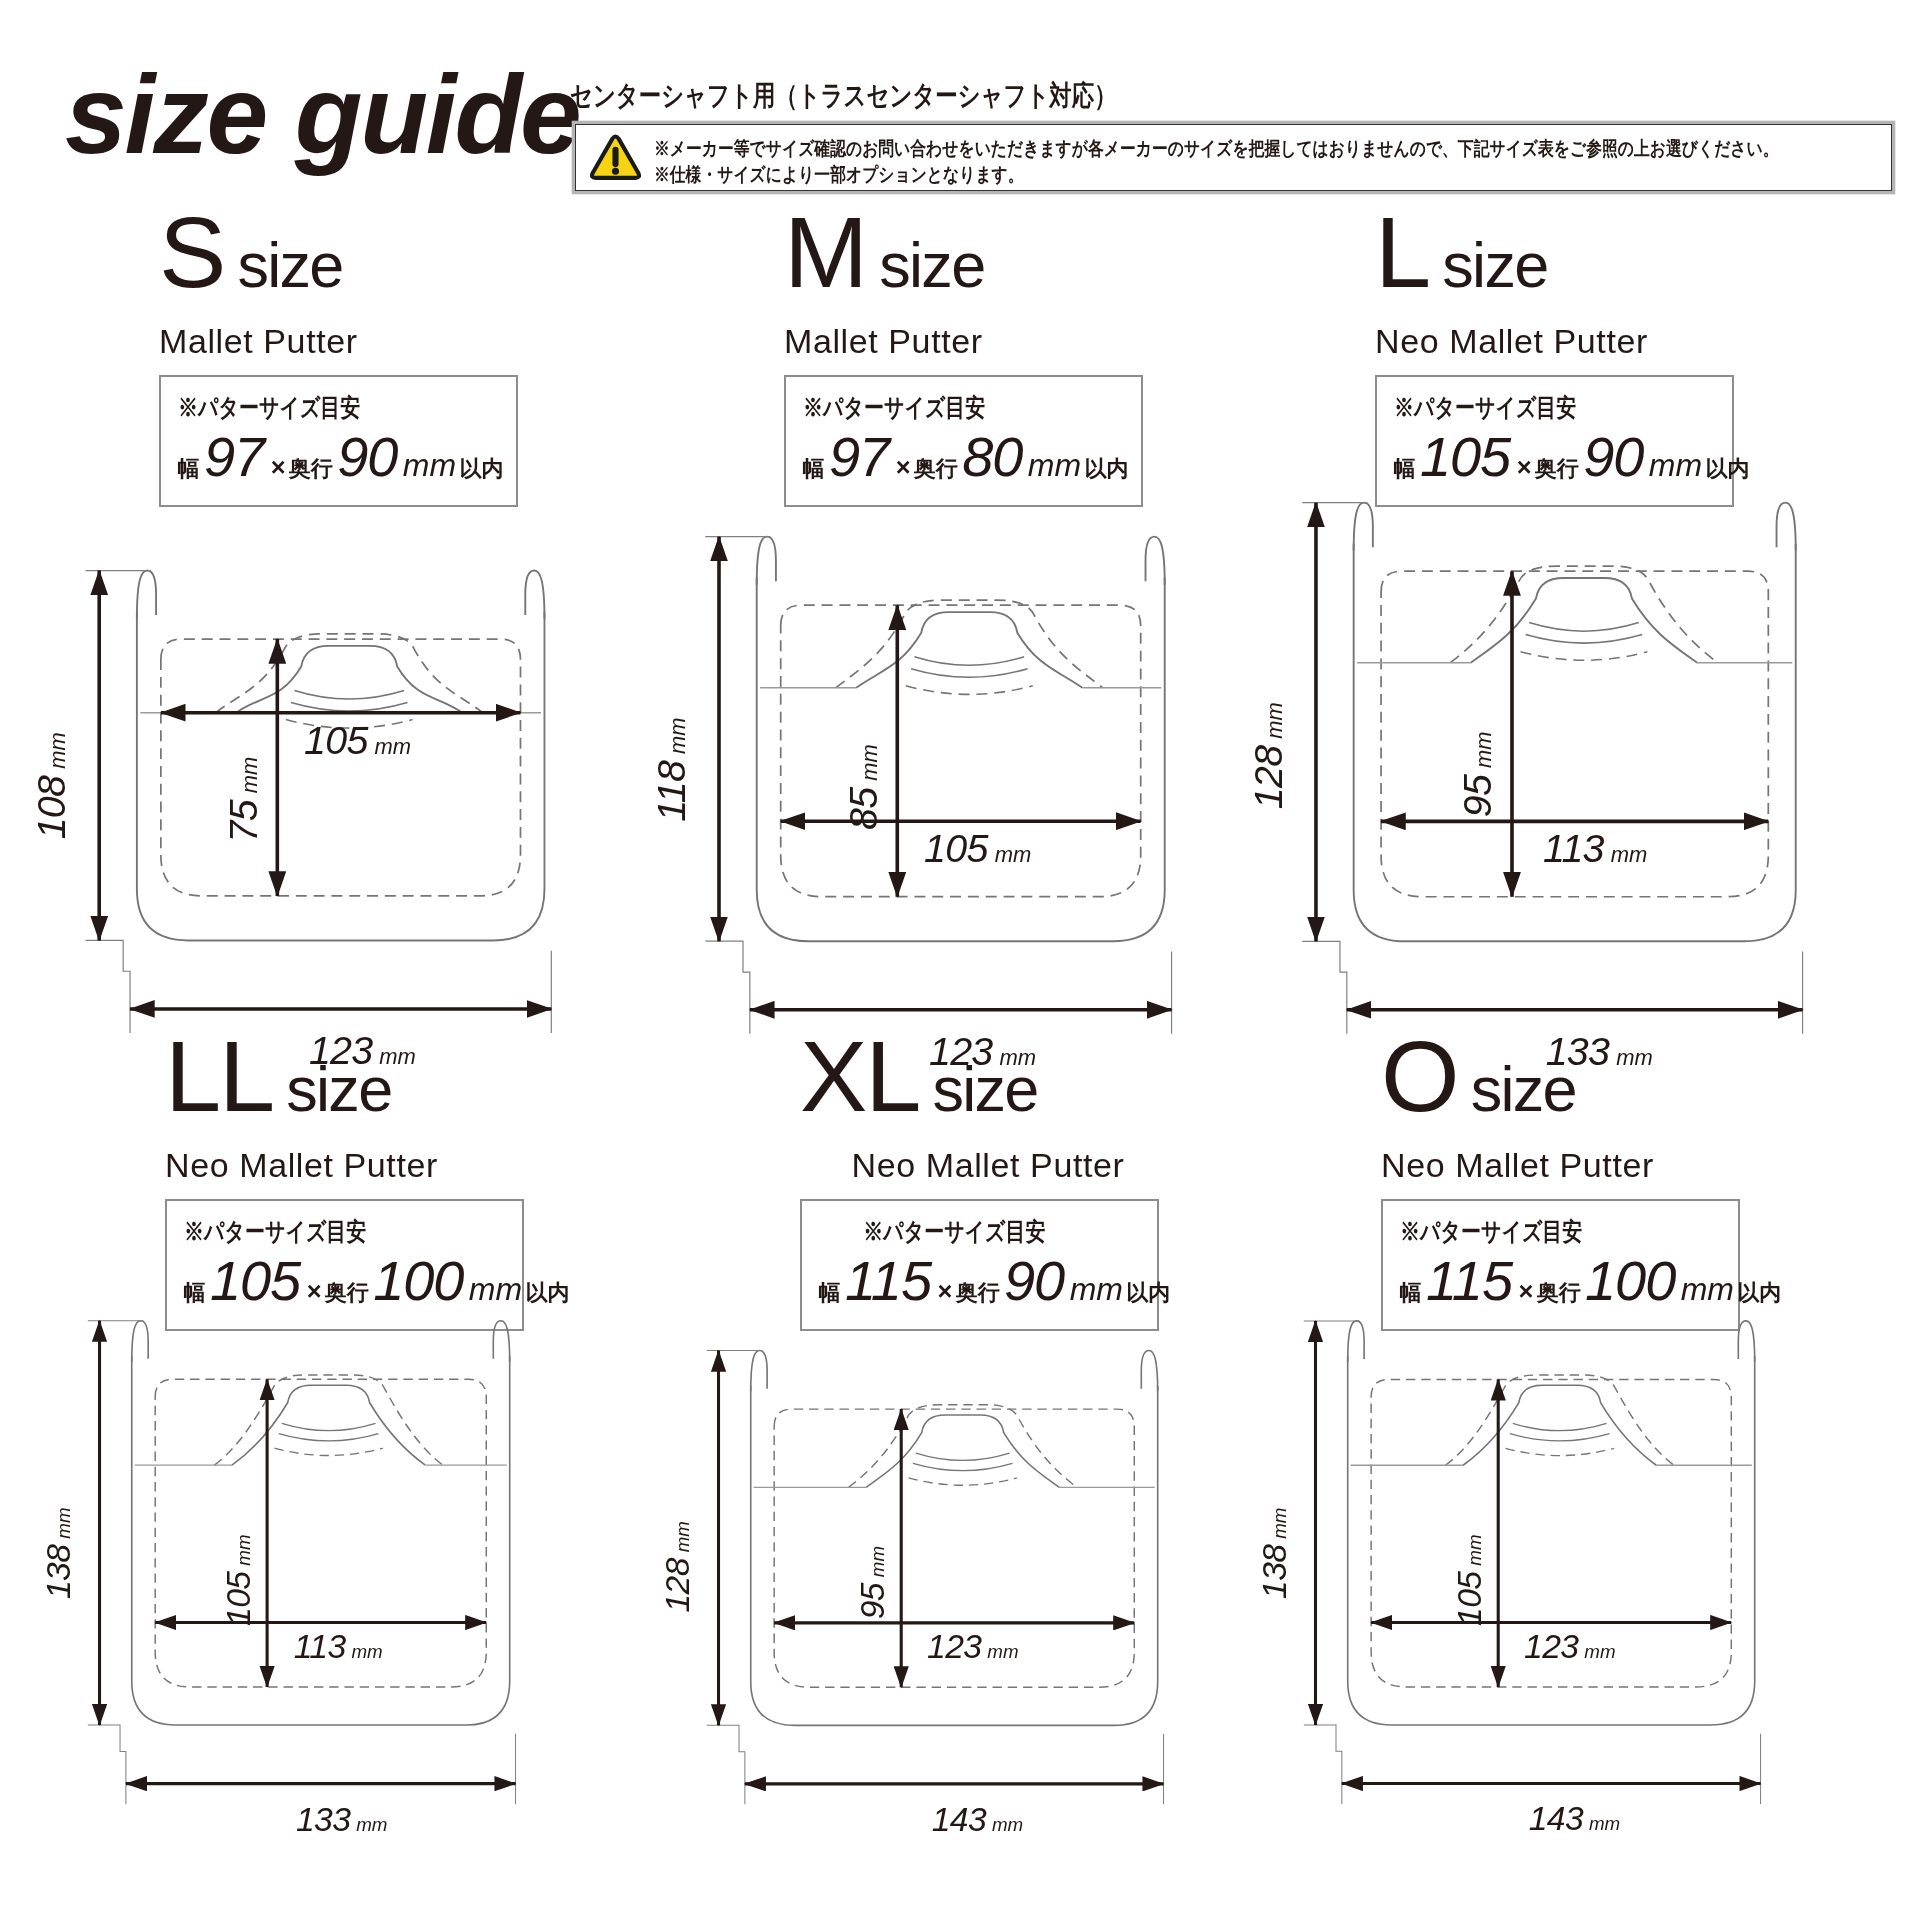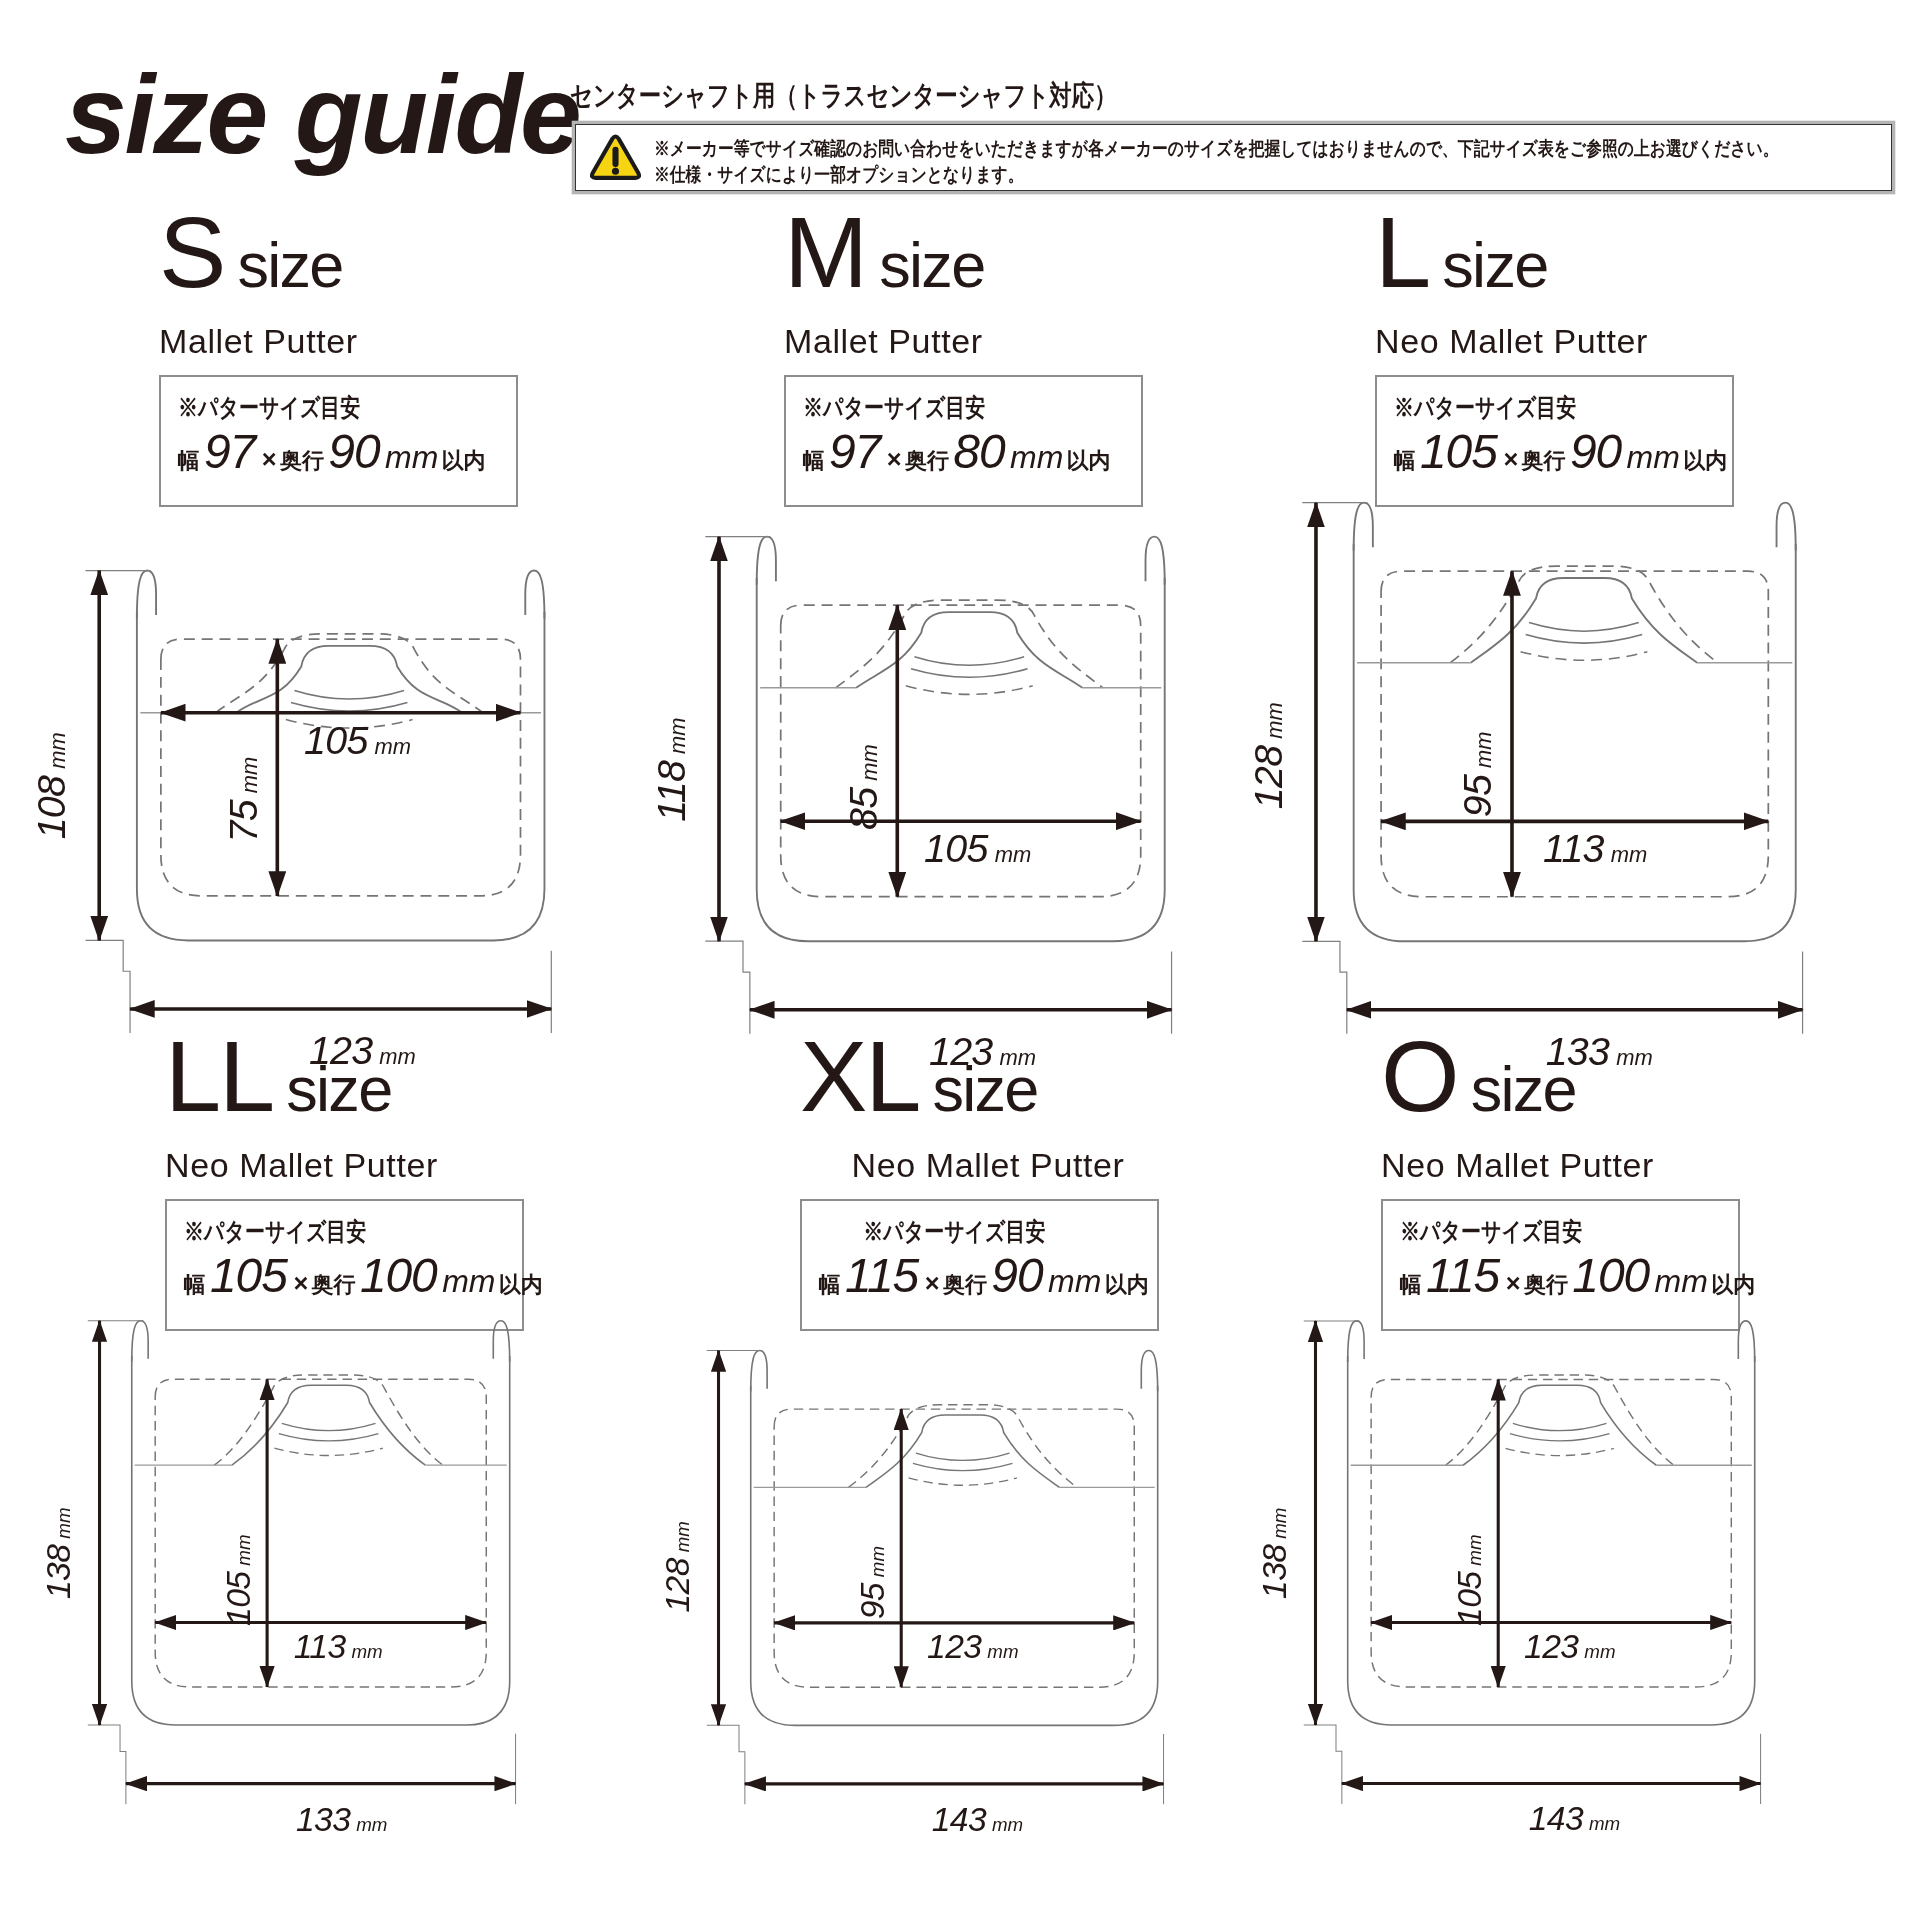--- a/index.html
+++ b/index.html
@@ -35,21 +35,21 @@
   .letter{font-size:101px;line-height:0.76;font-weight:400;letter-spacing:-2.2px;}
   .size-word{font-size:63px;font-weight:400;letter-spacing:-1.7px;}
   .type{font-size:34px;font-weight:400;margin-top:21px;letter-spacing:0.6px;white-space:nowrap;}
   .guide-box{
     margin-top:14.4px;width:359px;height:132px;box-sizing:border-box;
     border:2.2px solid #8d8d8d;background:#fff;padding:13.3px 0 0 16.6px;
   }
   .note{font-size:25px;font-weight:700;white-space:nowrap;transform:scaleX(0.80);transform-origin:left center;}
   .dims{display:flex;align-items:baseline;margin-top:0px;white-space:nowrap;}
   .dims .jp{font-size:22px;font-weight:700;}
-  .dims .big{font-size:48px;font-weight:400;font-style:italic;letter-spacing:-1.1px;margin:0 3.3px 0 4.4px;}
+  .dims .big{font-size:56px;font-weight:400;font-style:italic;letter-spacing:-1.1px;margin:0 3.3px 0 4.4px;}
   .dims .x{font-size:25.4px;font-weight:700;margin:0 3.3px;}
   .dims .mmu{font-size:32px;font-weight:400;font-style:italic;margin:0 3.3px 0 2.2px;}
   
   .diag{position:absolute;}
   .diag svg{display:block;}
   .diag text{fill:#231815;font-family:"Liberation Sans", sans-serif;}
   .diag .num{font-size:11.5px;font-style:italic;letter-spacing:-0.2px;}
   .diag .unit{font-size:6.4px;font-style:italic;}
 </style>
 </head>

